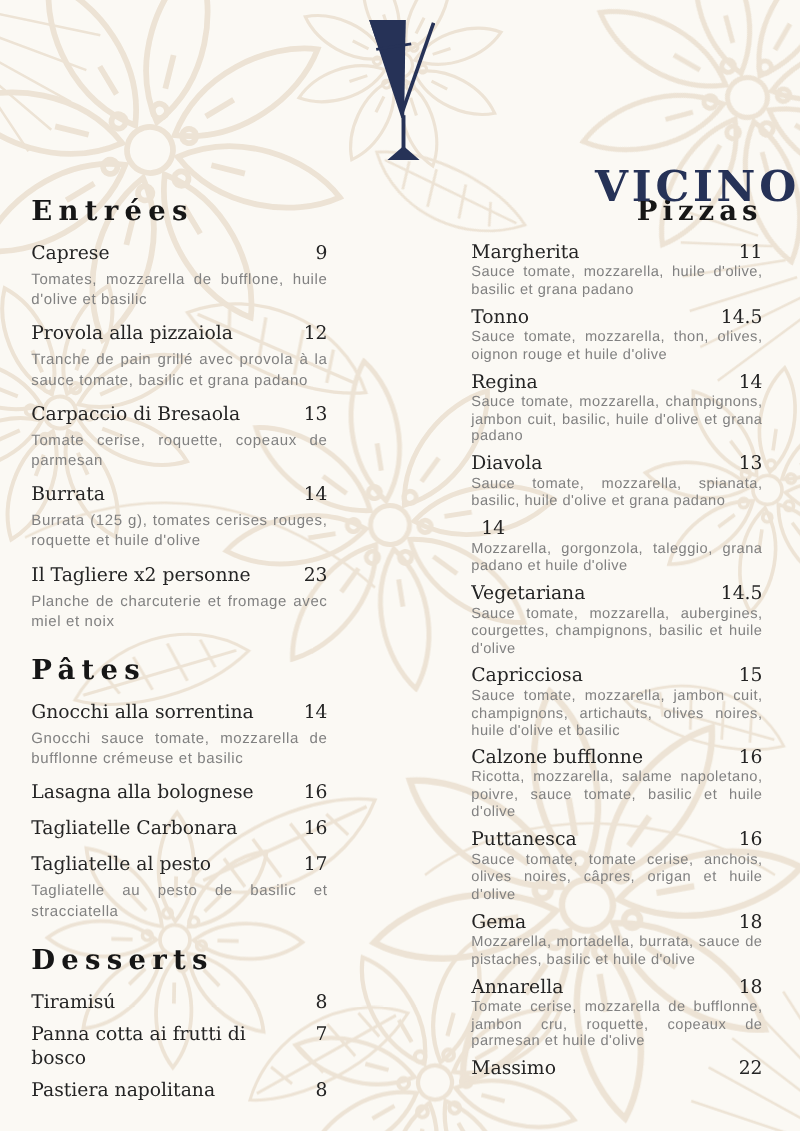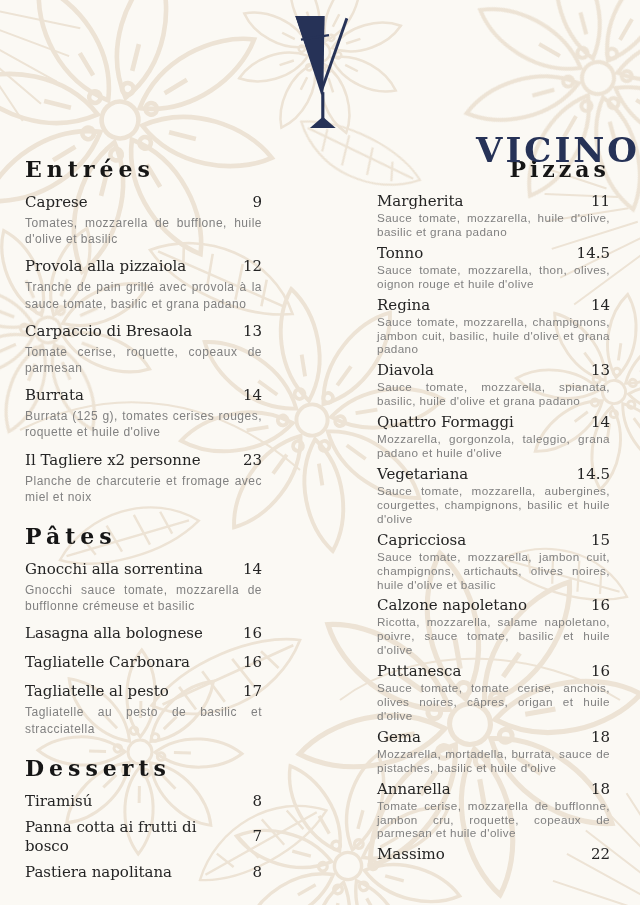--- a/index.html
+++ b/index.html
@@ -28,21 +28,21 @@
   .col-left{width:237px;}
   .col-right{width:233px;}
 
   .section-heading{
     font-size:22px;font-weight:700;letter-spacing:5px;color:#161616;
     margin:0 0 11px 0;line-height:26px;
   }
   .section + .section .section-heading{margin-top:8px;}
   .col-right .section-heading{text-align:right;letter-spacing:4px;}
 
-  .item-row{display:flex;justify-content:space-between;align-items:center;}
+  .item-row{display:flex;justify-content:space-between;align-items:flex-start;}
   .item-name{font-size:15px;color:#242424;line-height:19px;}
   .item-price{font-size:15px;color:#242424;line-height:19px;padding-left:8px;white-space:nowrap;}
   .item-desc{
     font-family:"Liberation Sans", sans-serif;
     color:#818181;text-align:justify;
     margin:3px 0 10px 0;
   }
   .col-left .item-desc{font-size:12px;line-height:16.2px;letter-spacing:0.5px;}
   .col-right .item-desc{font-size:11.7px;line-height:13.9px;letter-spacing:0.4px;margin:1px 0 6px 0;}
   .col-right .item-name,.col-right .item-price{line-height:17px;}
@@ -273,21 +273,20 @@
   <div class="item">
     <div class="item-row">
       <span class="item-name">Diavola</span>
       <span class="item-price">13</span>
     </div>
     <p class="item-desc">Sauce tomate, mozzarella, spianata, basilic, huile d'olive et grana padano</p>
   </div>
 
   <div class="item">
     <div class="item-row">
-      <span class="item-name">Quattro Formaggi</span>
       <span class="item-price">14</span>
     </div>
     <p class="item-desc">Mozzarella, gorgonzola, taleggio, grana padano et huile d'olive</p>
   </div>
 
   <div class="item">
     <div class="item-row">
       <span class="item-name">Vegetariana</span>
       <span class="item-price">14.5</span>
     </div>
@@ -297,21 +296,21 @@
   <div class="item">
     <div class="item-row">
       <span class="item-name">Capricciosa</span>
       <span class="item-price">15</span>
     </div>
     <p class="item-desc">Sauce tomate, mozzarella, jambon cuit, champignons, artichauts, olives noires, huile d'olive et basilic</p>
   </div>
 
   <div class="item">
     <div class="item-row">
-      <span class="item-name">Calzone napoletano</span>
+      <span class="item-name">Calzone bufflonne</span>
       <span class="item-price">16</span>
     </div>
     <p class="item-desc">Ricotta, mozzarella, salame napoletano, poivre, sauce tomate, basilic et huile d'olive</p>
   </div>
 
   <div class="item">
     <div class="item-row">
       <span class="item-name">Puttanesca</span>
       <span class="item-price">16</span>
     </div>

